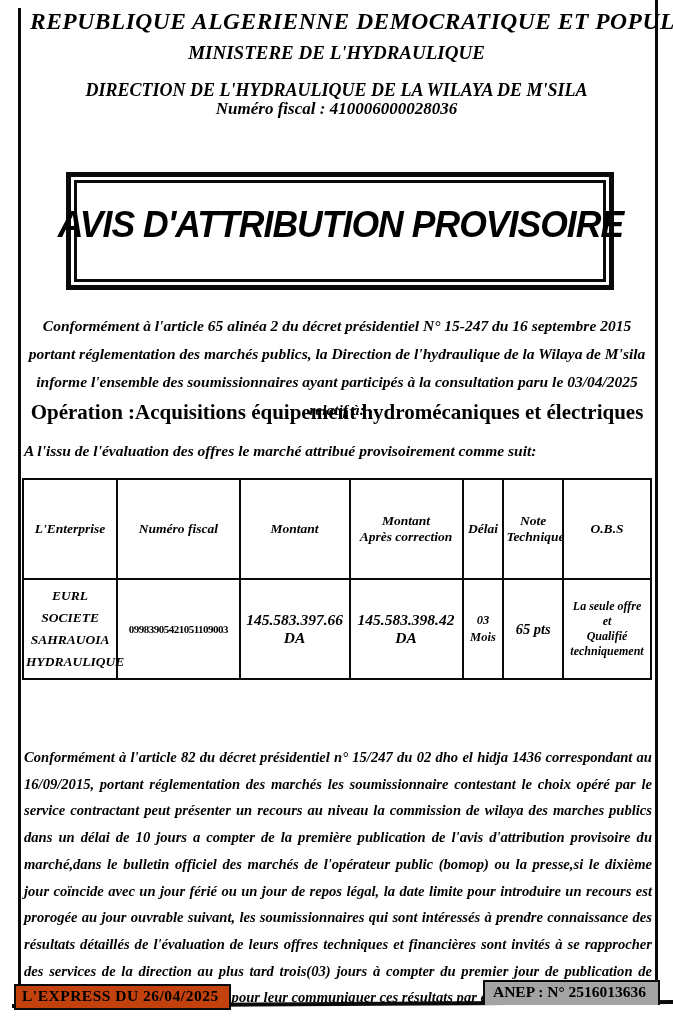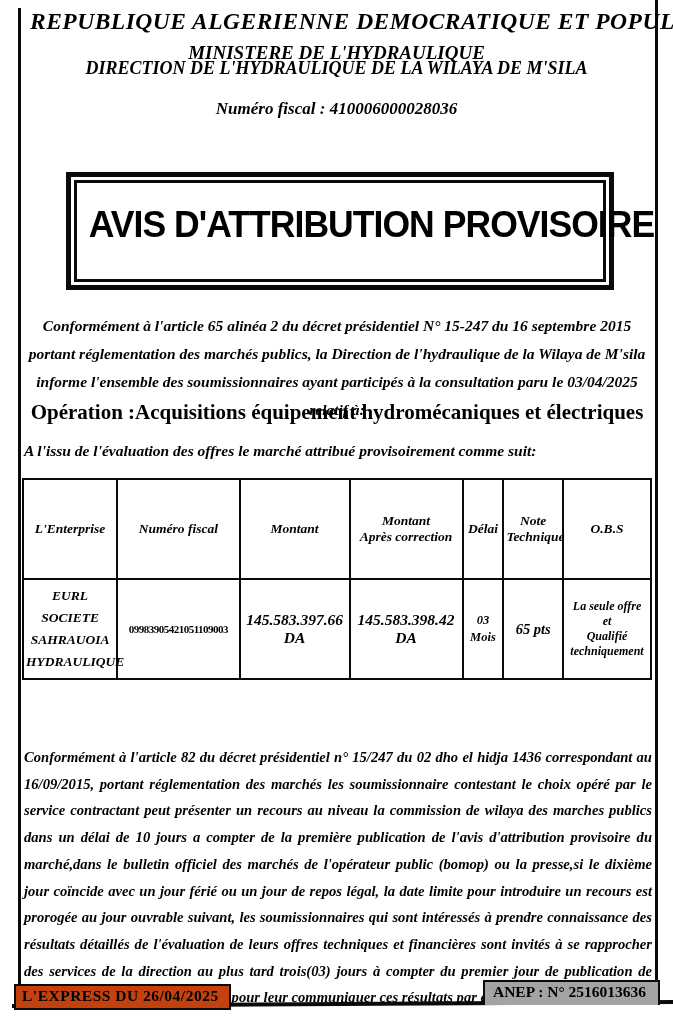--- a/index.html
+++ b/index.html
@@ -40,38 +40,40 @@
   .hdr {
     position: absolute;
     left: 30px; right: 30px;
     text-align: center;
     font-weight: bold;
     font-style: italic;
     white-space: nowrap;
   }
   .hdr1 { top: 8px;  font-size: 23.5px; letter-spacing: 0.5px; }
   .hdr2 { top: 42px; font-size: 19px; }
-  .hdr3 { top: 58px; font-size: 18px; }
+  .hdr3 { top: 80px; font-size: 18px; }
   .hdr4 { top: 99px; font-size: 17px; }
 
   
   .title-box-outer {
     position: absolute;
     left: 66px; top: 172px;
     width: 548px; height: 118px;
     border: 5px solid #0a0a0a;
     box-sizing: border-box;
     padding: 3px;
   }
   .title-box-inner {
     width: 100%; height: 100%;
     border: 3px solid #0a0a0a;
     box-sizing: border-box;
     display: flex;
     align-items: center;
+    justify-content: center;
+    font-style: italic;
   }
   .title-text {
     font-family: "Liberation Sans", sans-serif;
     font-weight: bold;
     font-size: 37px;
     letter-spacing: -1px;
     transform: scaleX(0.96) translateY(-6px);
     white-space: nowrap;
   }
 

